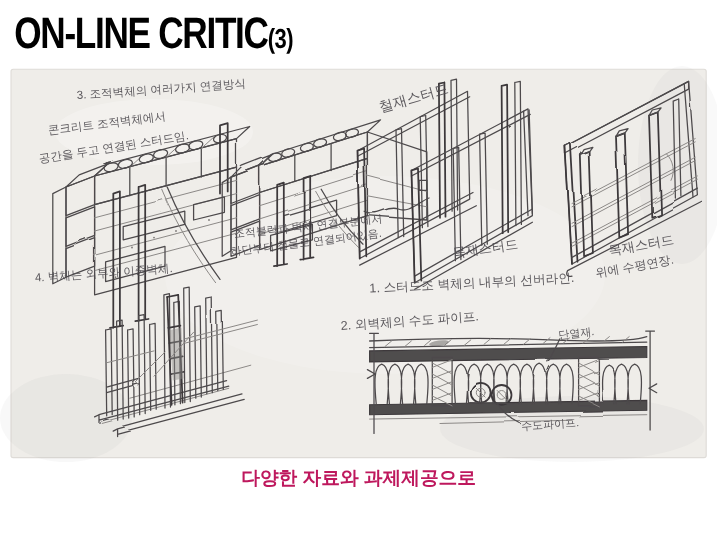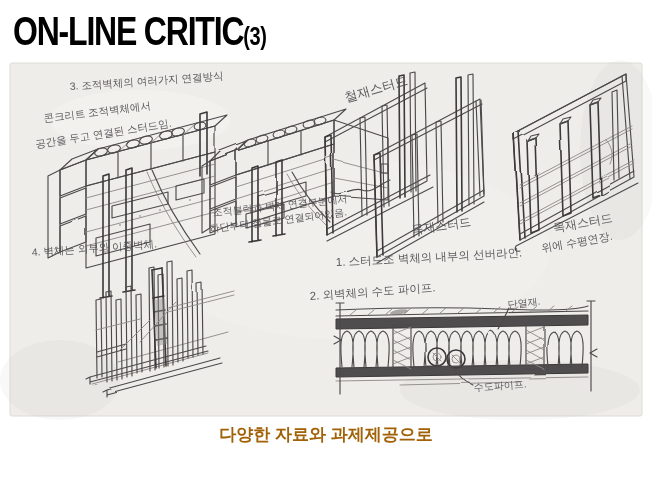--- a/index.html
+++ b/index.html
@@ -3,21 +3,21 @@
 <meta charset="utf-8">
 <style>
   html,body{margin:0;padding:0;background:#ffffff;}
   .slide{position:relative;width:652px;height:489px;background:#ffffff;overflow:hidden;
          font-family:"Liberation Sans","DejaVu Sans",sans-serif;}
   .title{position:absolute;left:13px;top:9px;margin:0;font-size:40px;font-weight:700;
          letter-spacing:-1.5px;color:#000;white-space:nowrap;
          transform:scaleX(.8);transform-origin:0 0;}
   .title .suffix{font-size:25px;font-weight:700;letter-spacing:-.5px;}
   .caption{position:absolute;left:0;right:0;top:424px;text-align:center;font-weight:700;
-           font-size:17px;line-height:22px;color:#a16207;}
+           font-size:17px;line-height:22px;color:#be185d;}
   svg.sketch{position:absolute;left:0;top:0;}
   .ink{stroke:#4d4a4c;fill:none;stroke-width:1.15;stroke-linecap:round;stroke-linejoin:round;}
   .ink2{stroke:#3c393b;fill:none;stroke-width:1.6;stroke-linecap:round;stroke-linejoin:round;}
   .faint{stroke:#8b8886;fill:none;stroke-width:.9;stroke-linecap:round;}
   .hw{font-family:"Liberation Sans","DejaVu Sans",sans-serif;fill:#504d52;opacity:.92;}
 </style>
 </head>
 <body>
 
 <div class="slide">

